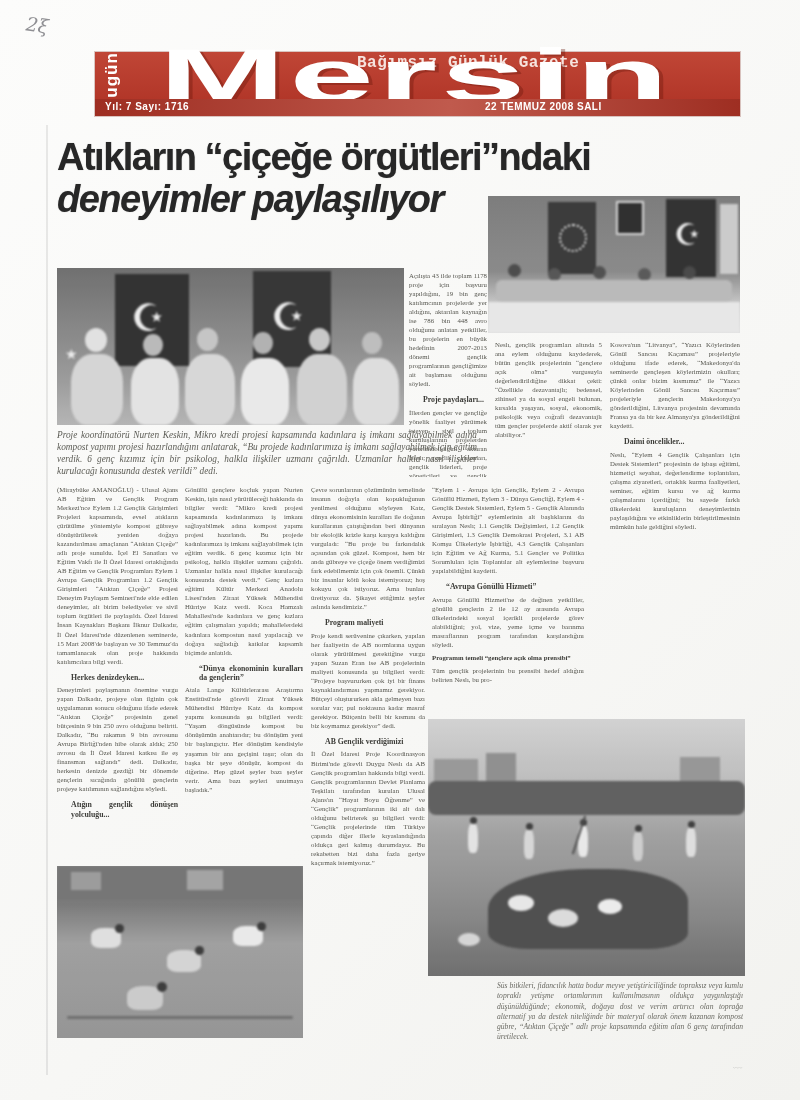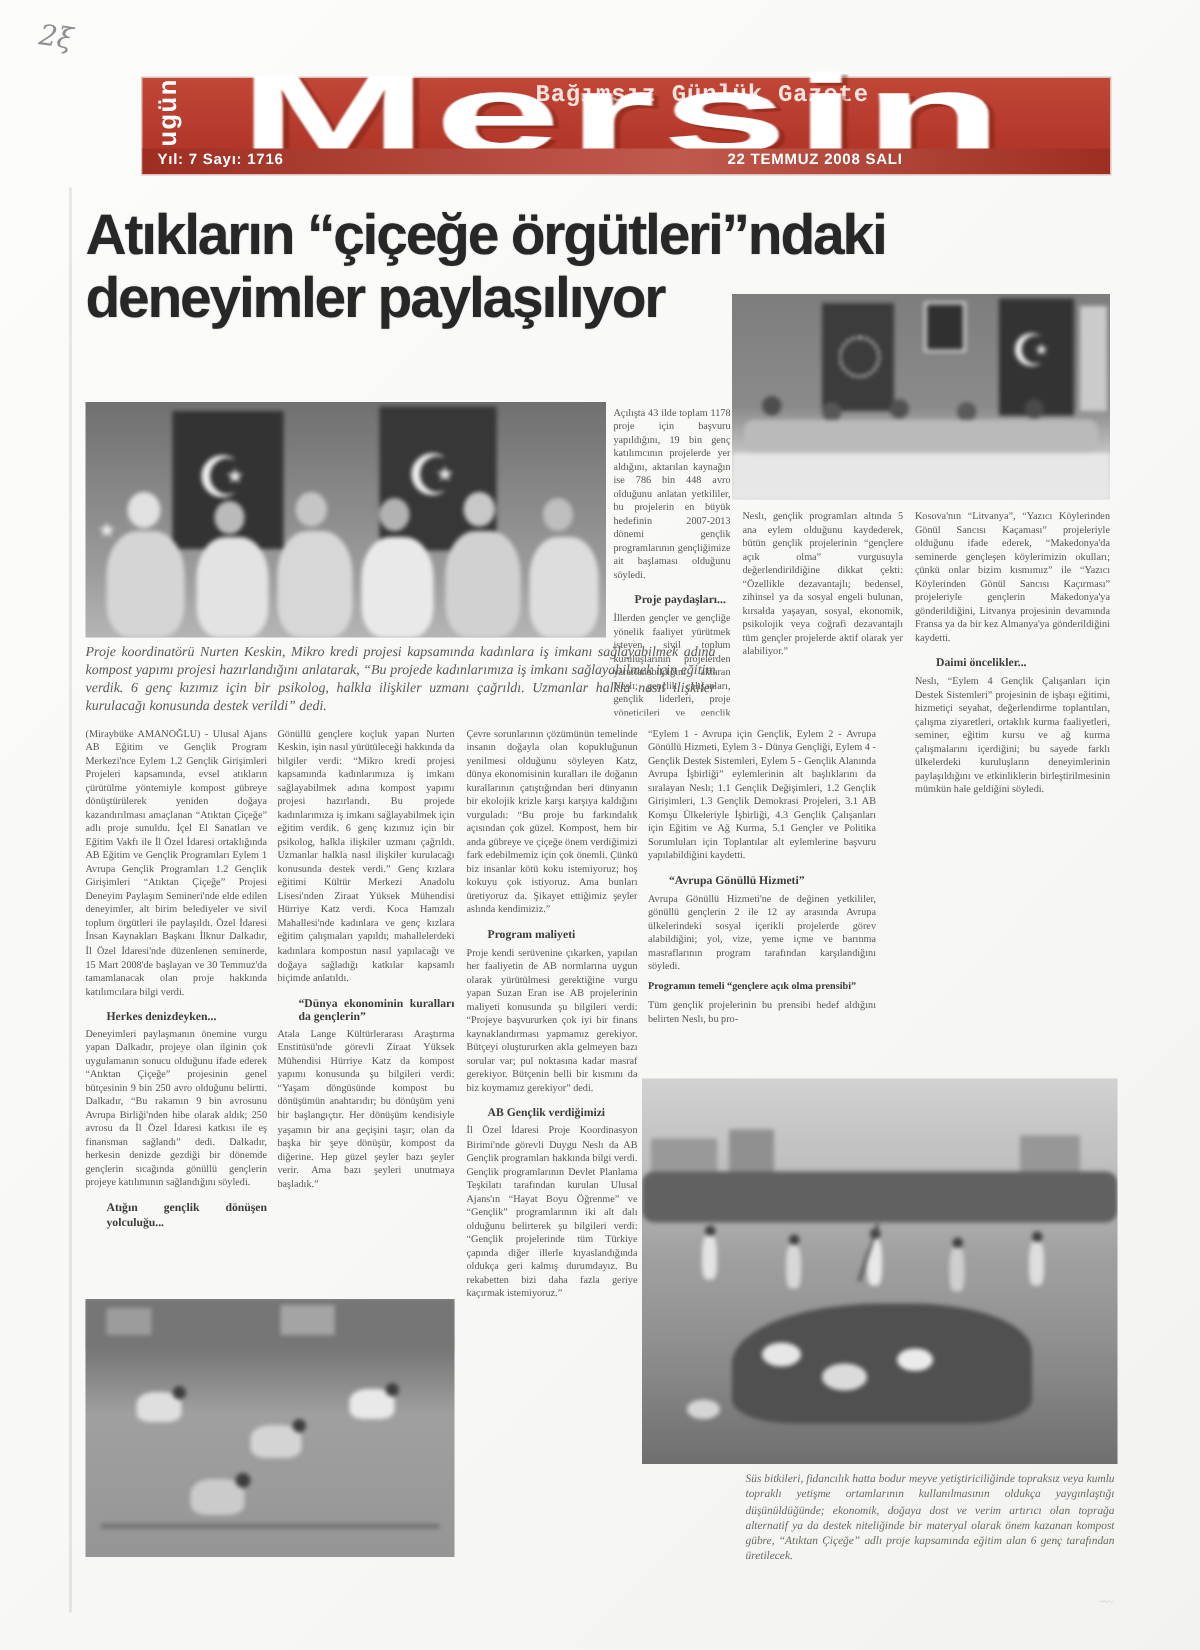--- a/index.html
+++ b/index.html
@@ -63,21 +63,21 @@
     <div class="abs brand-vert" style="left:7px;top:5px;height:54px;">Bugün</div>
     <div class="abs tagline" style="left:262px;top:2px;">Bağımsız Günlük Gazete</div>
     <div class="abs brand" style="left:64px;top:-6px;">Mersin</div>
     <div class="abs mast-strip" style="left:0;bottom:0;width:645px;">
       <span class="abs mast-small" style="left:10px;top:2px;">Yıl: 7  Sayı: 1716</span>
       <span class="abs mast-small" style="left:390px;top:2px;">22 TEMMUZ 2008 SALI</span>
     </div>
   </div>
 
   <div class="abs headline h-l1" style="left:57px;top:136px;">Atıkların “çiçeğe örgütleri”ndaki</div>
-  <div class="abs headline h-l2" style="left:57px;top:178px;">deneyimler paylaşılıyor</div>
+  <div class="abs headline h-l2" style="left:57px;top:178px;font-style:italic;">deneyimler paylaşılıyor</div>
 
 
   <div class="photo" style="left:488px;top:196px;width:252px;height:137px;background:linear-gradient(#7d7d7d 0%,#8b8b8b 55%,#c9c9c9 78%,#e3e3e3 100%);">
     <div class="ph-soft" style="left:0;top:0;width:252px;height:137px;">
       <div class="flag" style="left:60px;top:6px;width:48px;height:72px;background:#383838;">
         <div class="euring" style="left:11px;top:22px;width:24px;height:24px;"></div>
       </div>
       <div style="left:128px;top:5px;width:24px;height:30px;background:#2c2c2c;border:2px solid #d8d8d8;"></div>
       <div class="flag" style="left:178px;top:3px;width:50px;height:78px;">
         <div class="crescent" style="left:8px;top:18px;font-size:30px;">☪</div>

